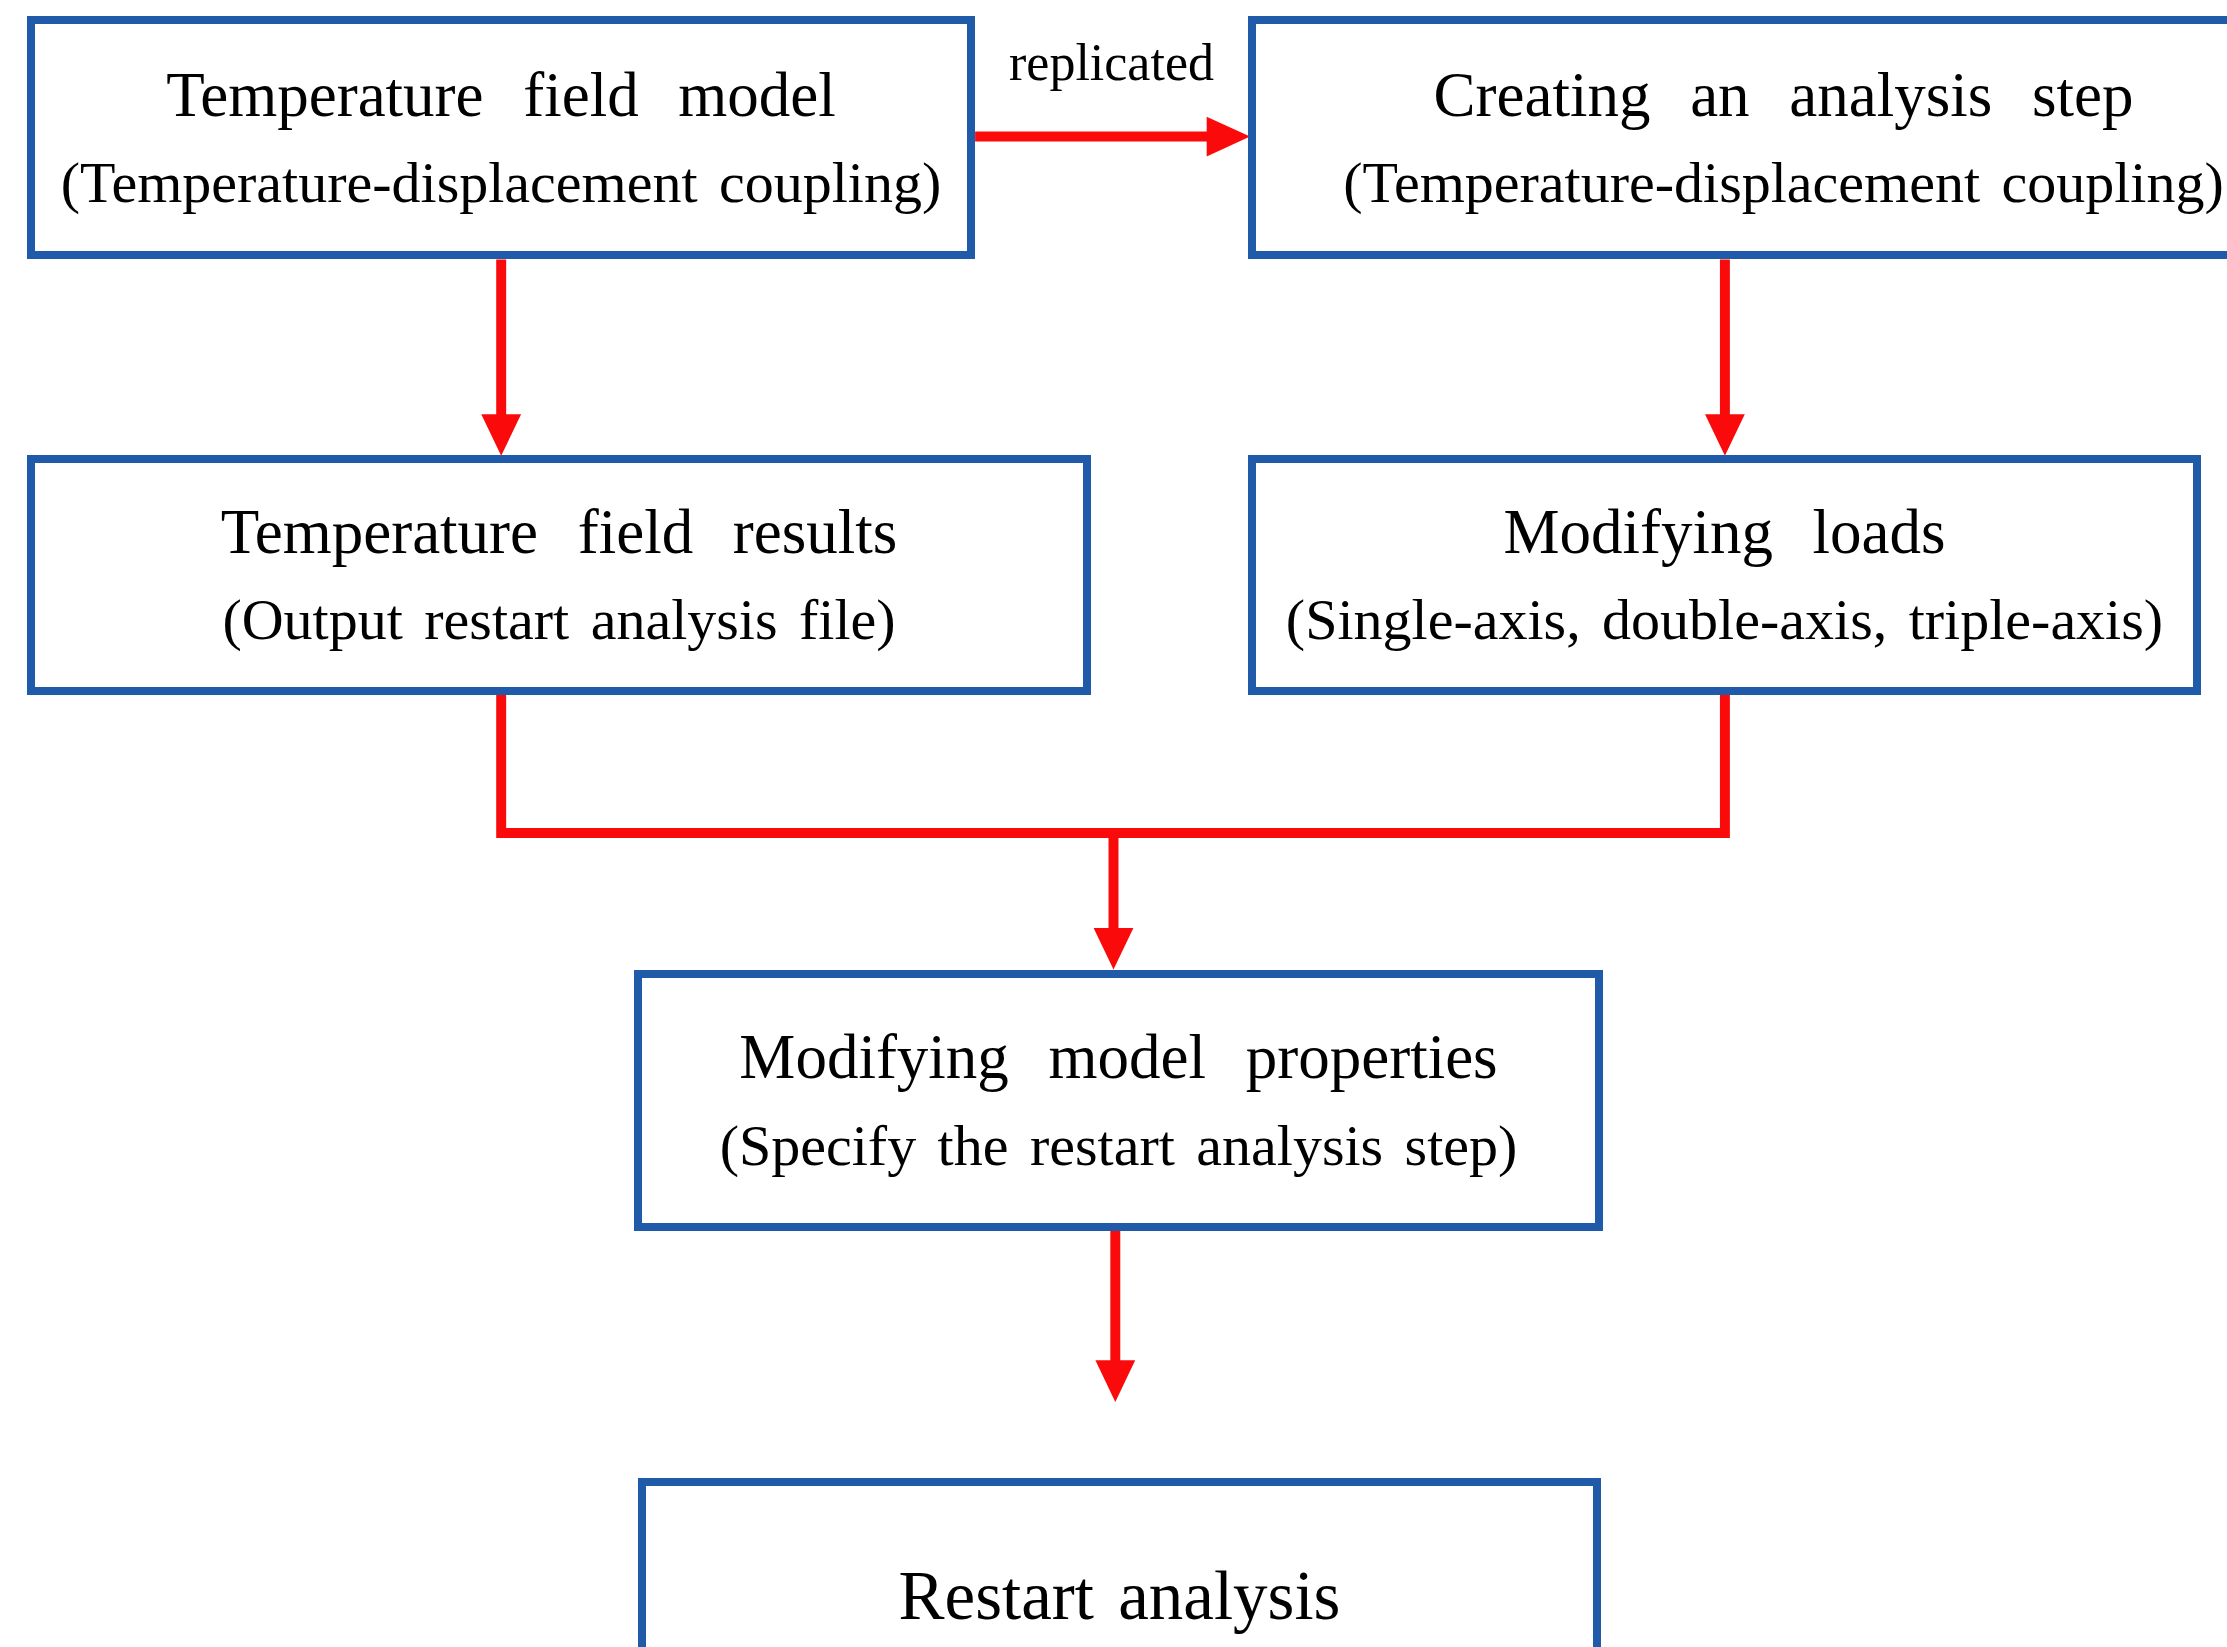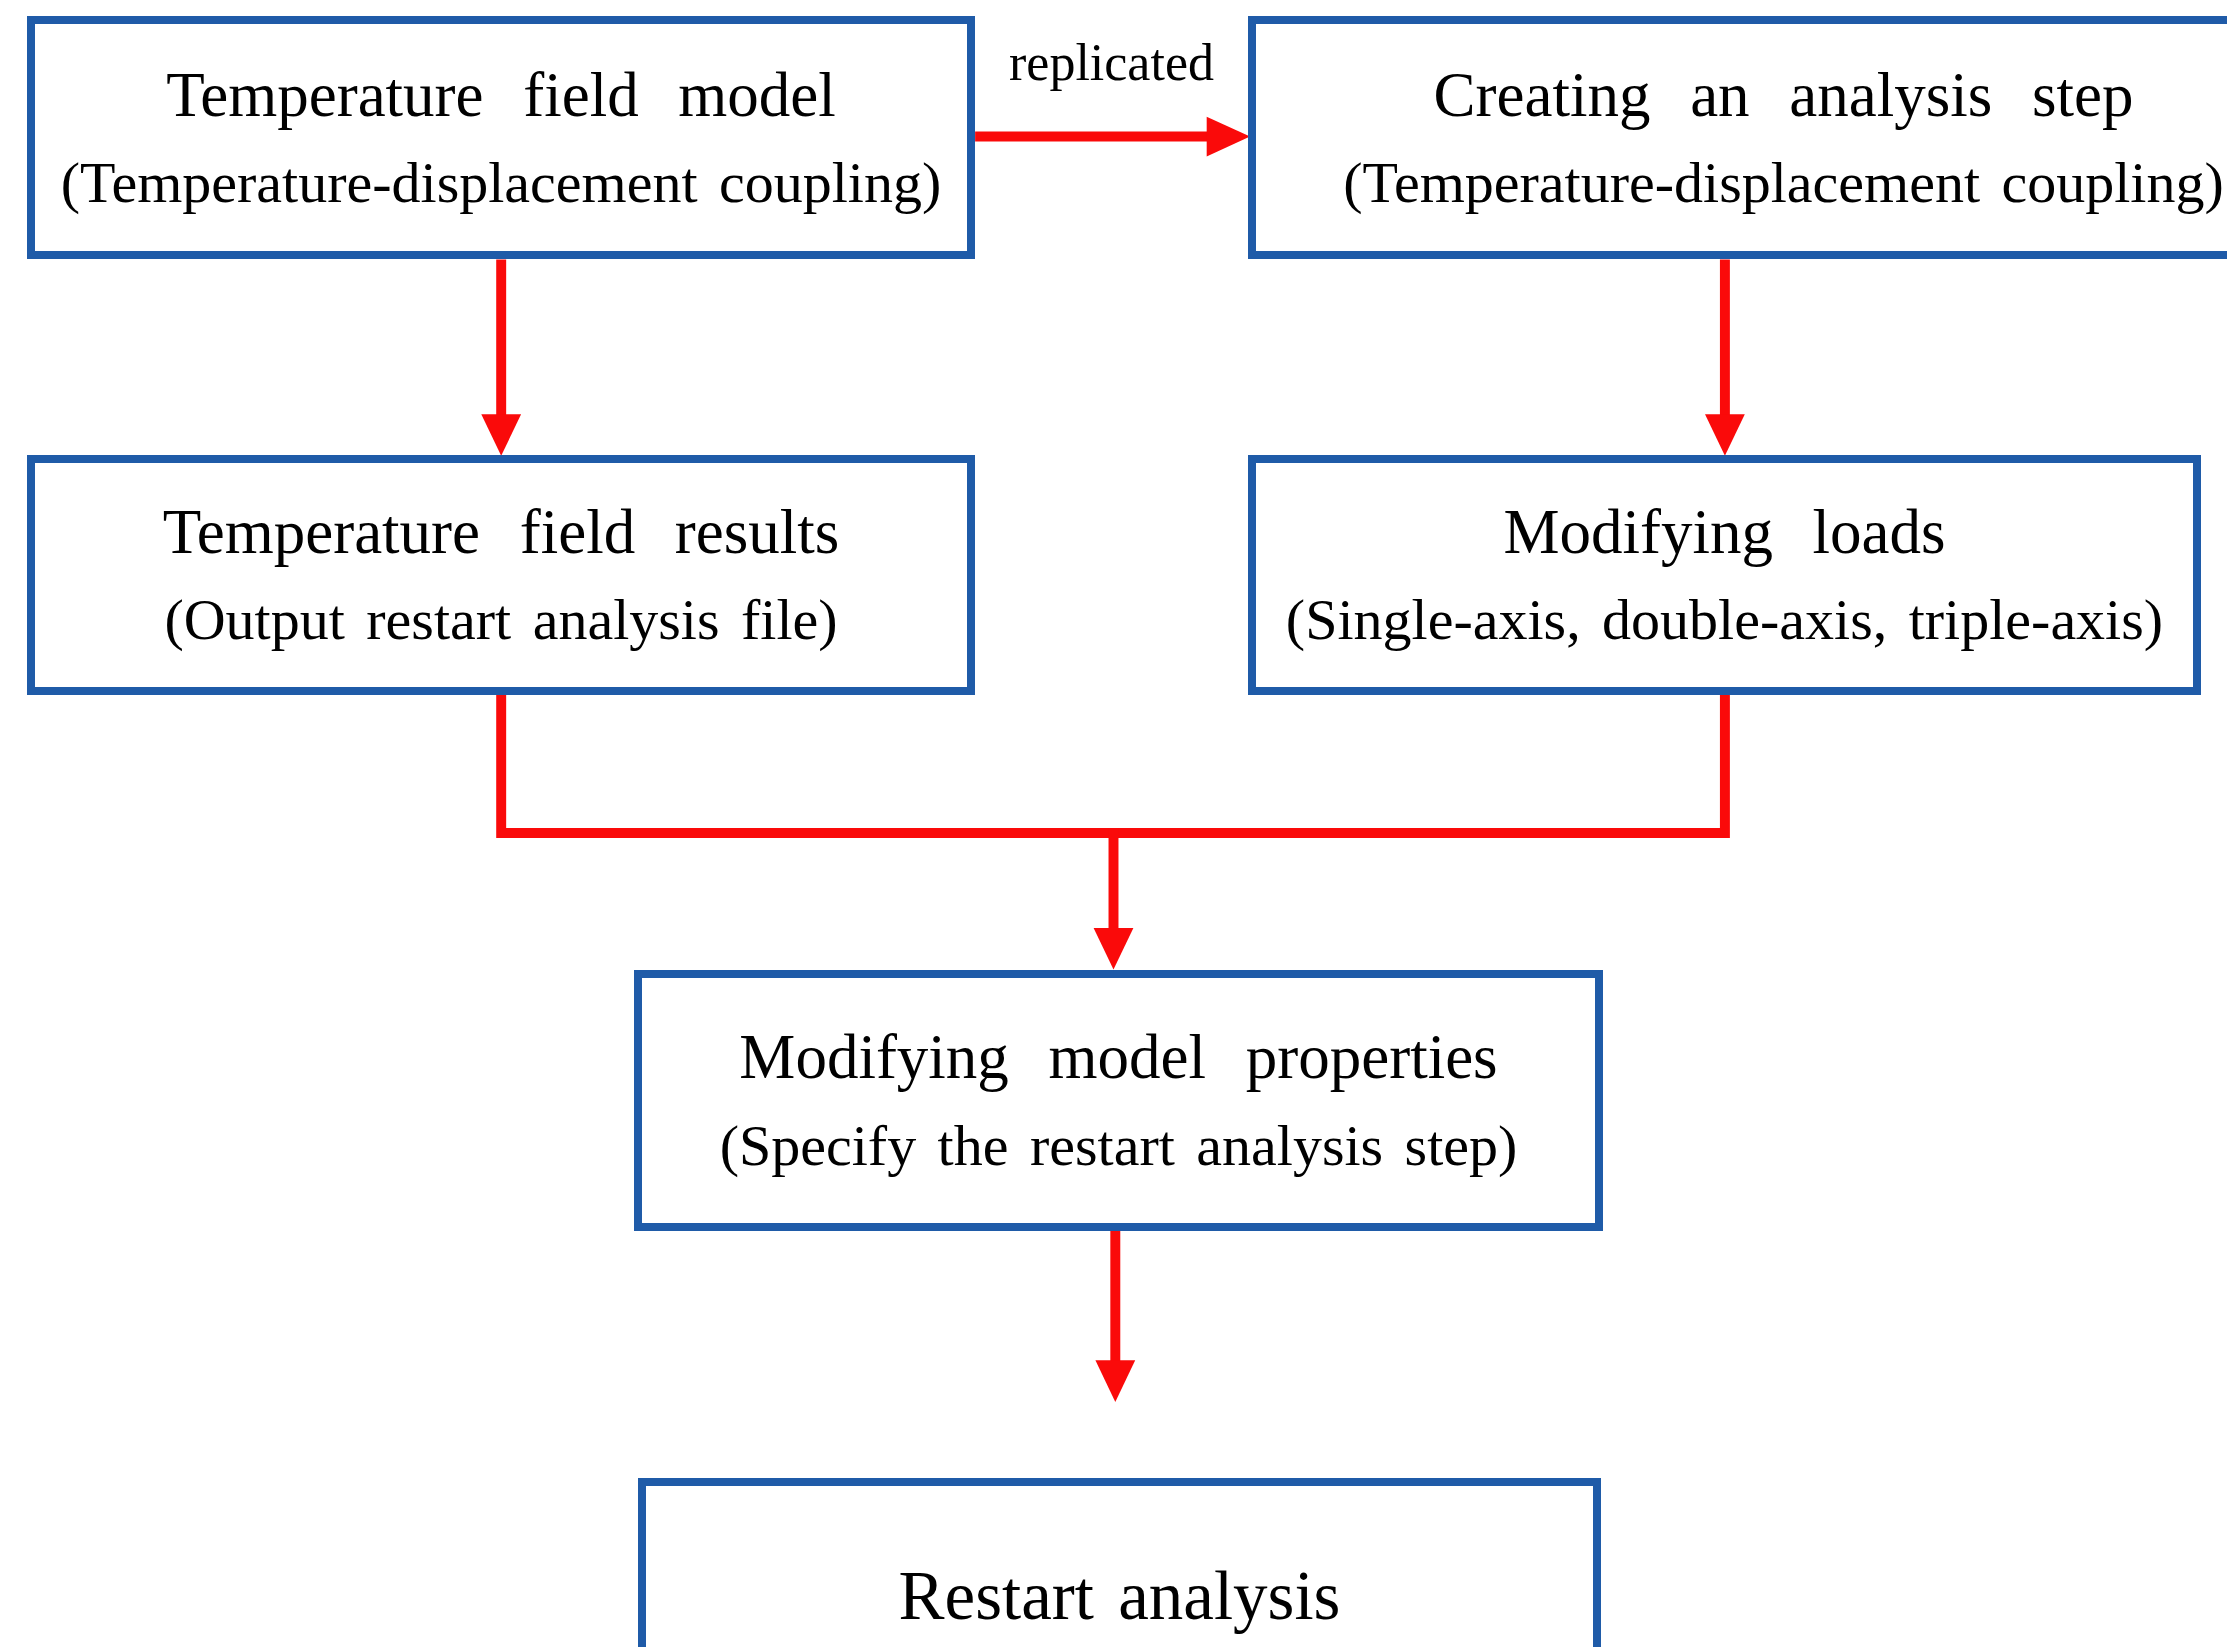--- a/index.html
+++ b/index.html
@@ -50,21 +50,21 @@
     white-space: nowrap;
   }
   .node-subtitle {
     font-size: 58px;
     line-height: 1.1;
     word-spacing: 0.12em;
     white-space: nowrap;
   }
   .node-a { left: 27px;   top: 16.3px;   width: 948px; height: 243px; }
   .node-b { left: 1248px; top: 16.3px;   width: 1071px; height: 243px; }
-  .node-c { left: 27px;   top: 455px;  width: 948px; height: 240px; }
+  .node-c { left: 27px;   top: 455px;  width: 1064px; height: 240px; }
   .node-d { left: 1248px; top: 455px;  width: 953px; height: 240px; }
   .node-e { left: 634px;  top: 970px; width: 969px; height: 261px; }
   .node-f { left: 638px;  top: 1478px; width: 963px; height: 238px; }
   .node-f .node-title { font-size: 69px; word-spacing: 0.1em; }
   .edge-label {
     position: absolute;
     left: 975px;
     top: 34px;
     width: 273px;
     text-align: center;

